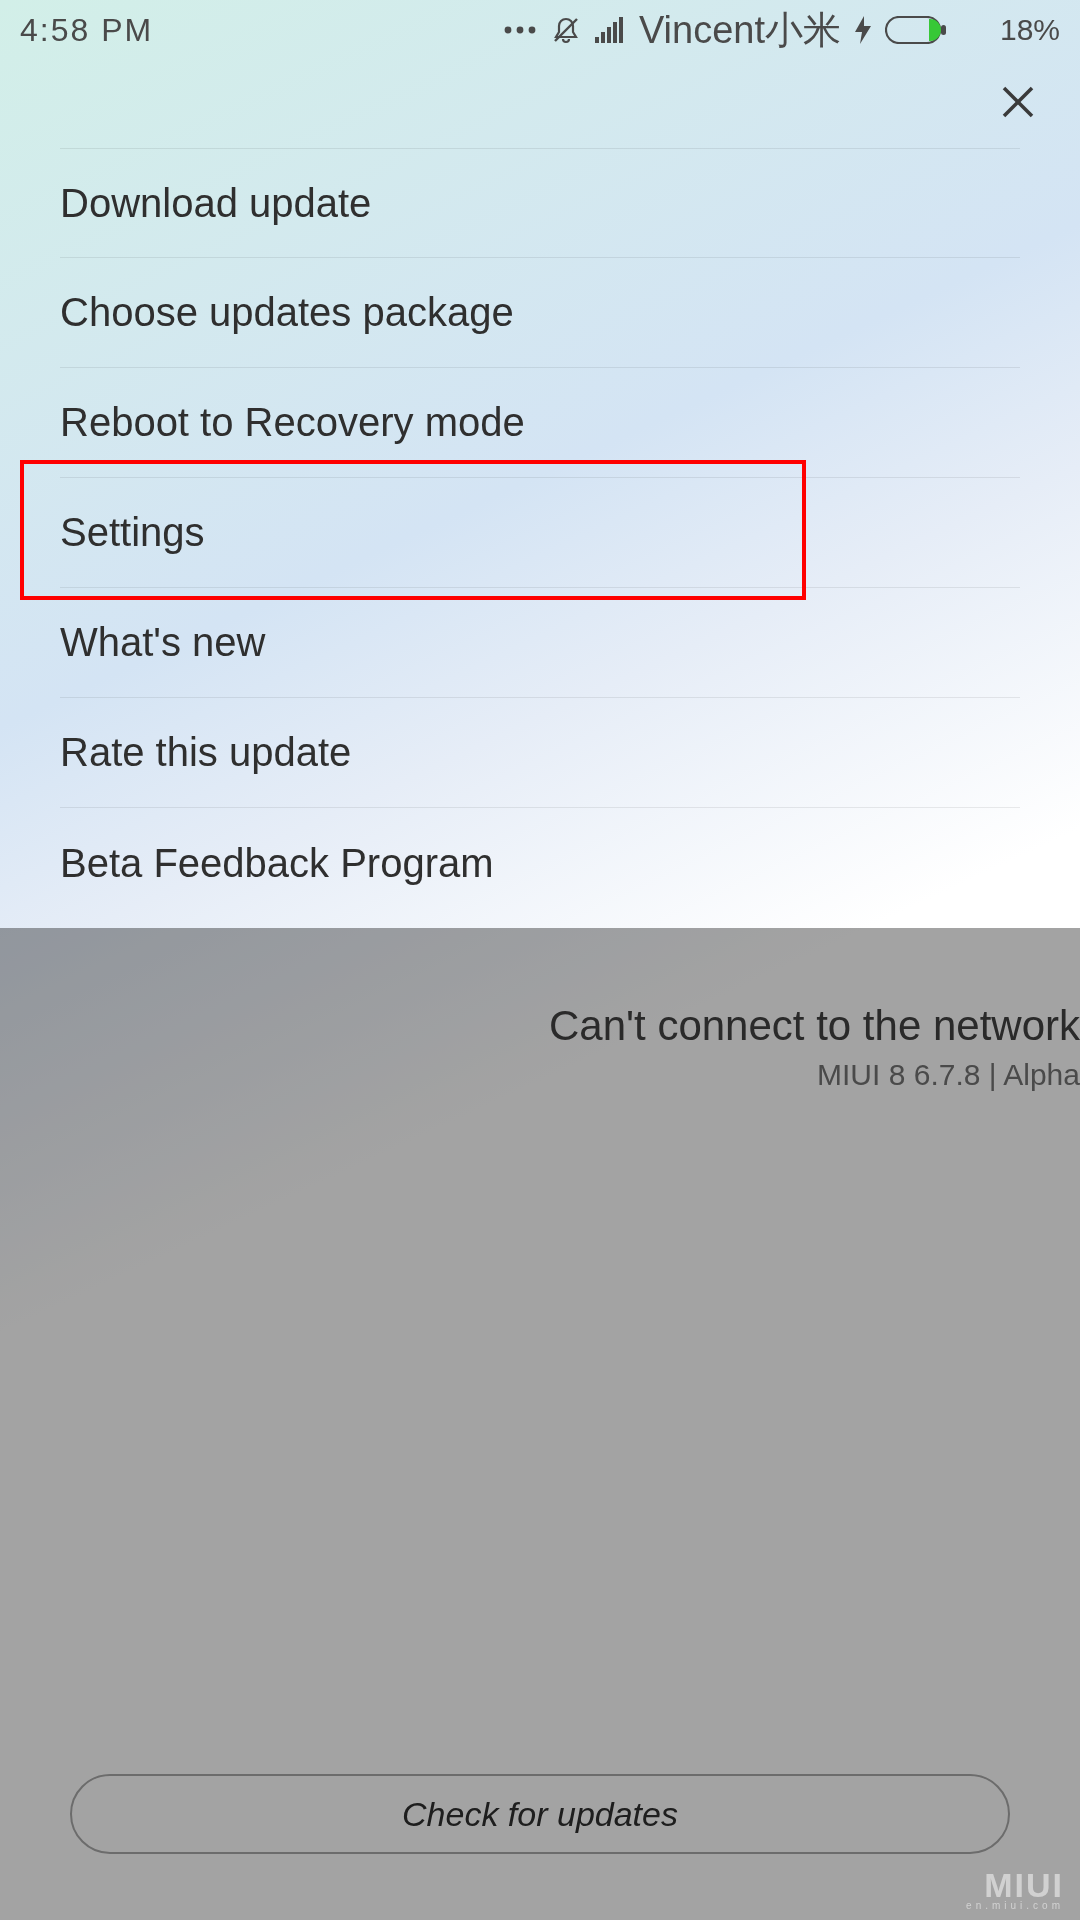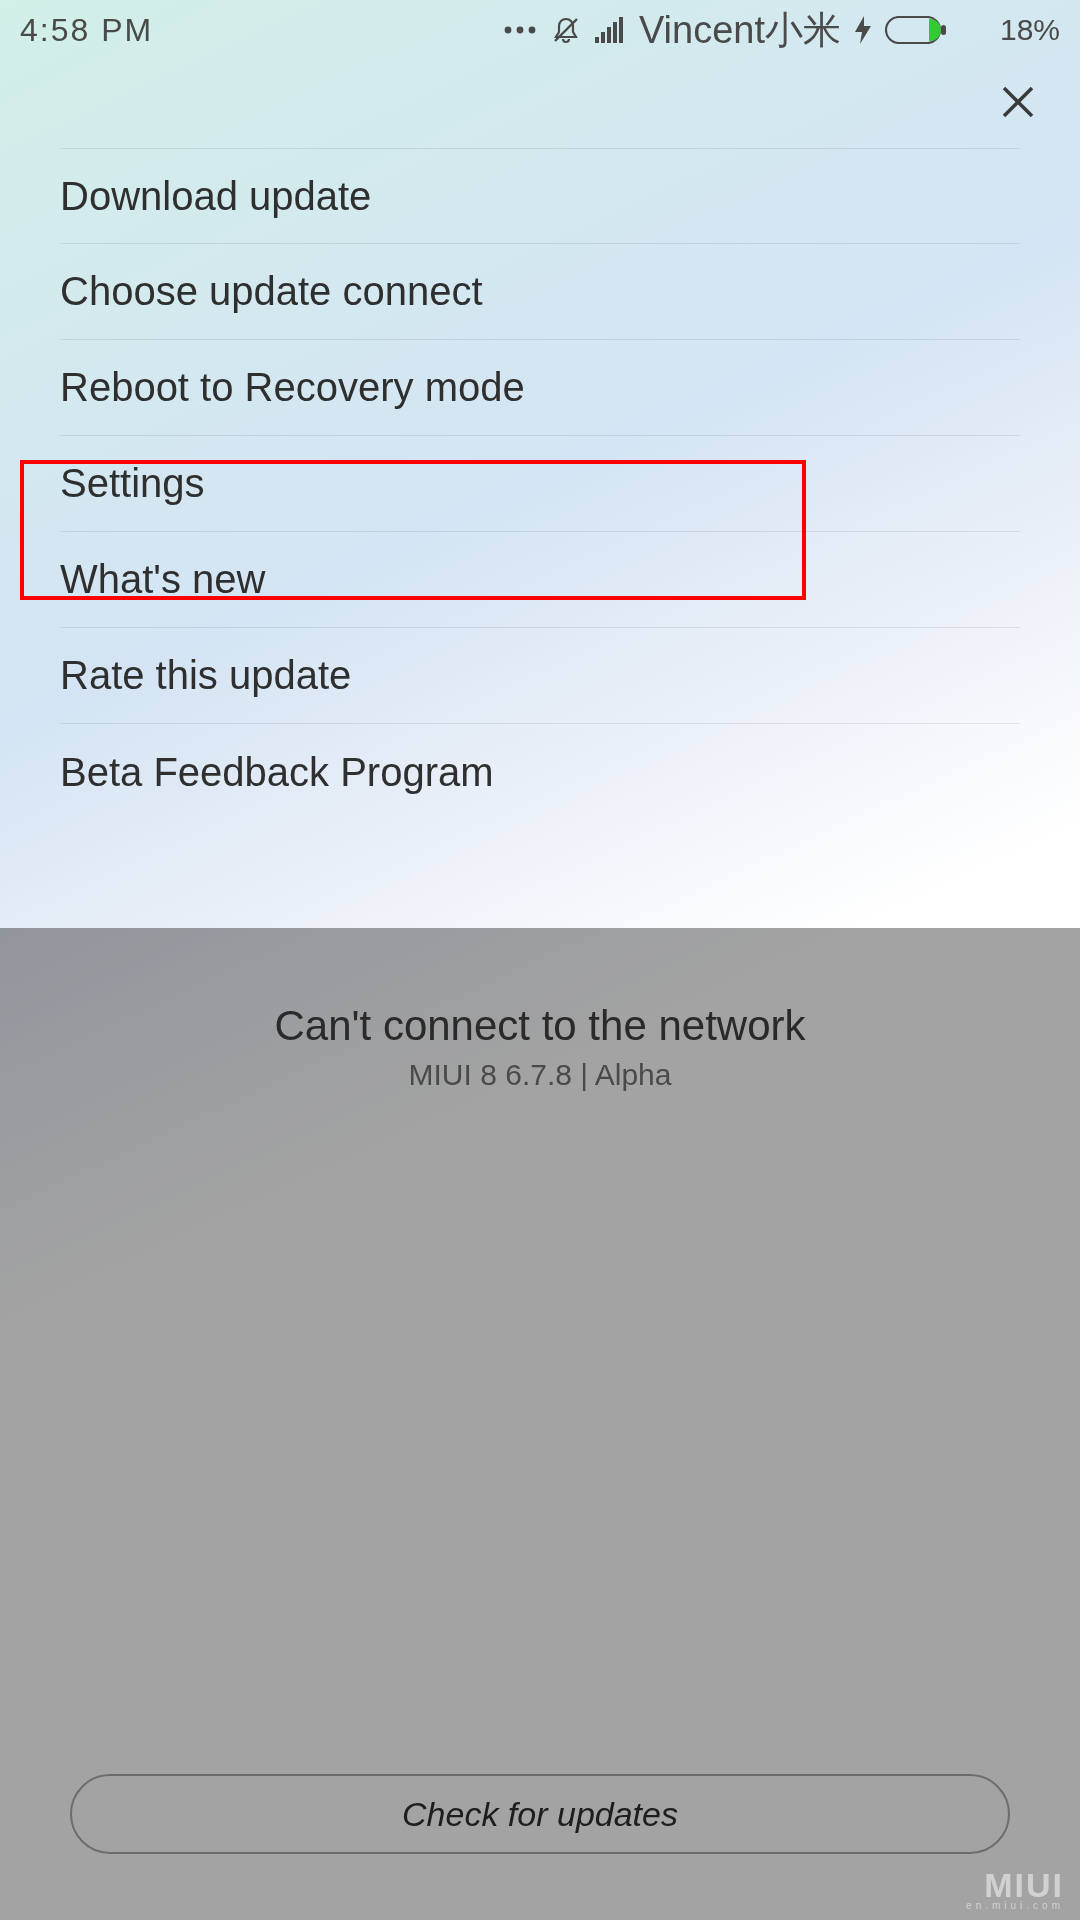--- a/index.html
+++ b/index.html
@@ -26,41 +26,41 @@
       position: absolute; top: 60px; left: 0; right: 0;
       padding-top: 0;
     }
     .close-row {
       height: 88px; display:flex; align-items:center; justify-content:flex-end;
       padding: 0 38px;
     }
     .close-btn { width:48px; height:48px; display:flex; align-items:center; justify-content:center; }
     .menu-list { padding: 0 60px; }
     .menu-item {
-      height: 96px; display:flex; align-items:center;
+      height: 110px; display:flex; align-items:center;
       border-bottom: 1px solid rgba(0,0,0,0.08);
       font-size: 40px; color:#2f2f2f;
     }
     .menu-item:first-child { border-top: 1px solid rgba(0,0,0,0.08); }
     .menu-item:last-child { border-bottom: none; }
     
     .highlight-box {
       position:absolute; left:20px; width:786px;
       border:4px solid #ff0000; pointer-events:none;
     }
     
     .dim-layer {
       position:absolute; left:0; right:0; top:928px; bottom:0;
       background: rgba(0,0,0,0.36);
       pointer-events:none;
     }
     
     .main-app {
       position:absolute; left:0; right:0; top:928px; bottom:0;
-      display:flex; flex-direction:column; align-items:center;
+      display:flex; flex-direction:column; align-items:flex-end;
     }
     .net-text {
       margin-top: 74px;
       font-size: 42px; color:#424242; text-align:center;
     }
     .version-text {
       margin-top: 8px;
       font-size: 30px; color:#757575; text-align:center;
     }
     .check-btn {
@@ -144,21 +144,21 @@
             <line x1="34" y1="6" x2="6" y2="34" stroke="#3a3a3a" stroke-width="3.5"></line>
           </svg>
         </span>
       </div>
     </div>
     <div class="menu-list">
       <div class="menu-item">
           <span>Download update</span>
         </div>
       <div class="menu-item">
-          <span>Choose update connect</span>
+          <span>Choose updates package</span>
         </div>
       <div class="menu-item" id="mi-3">
           <span>Reboot to Recovery mode</span>
         </div>
       <div class="menu-item">
           <span>Settings</span>
         </div>
       <div class="menu-item">
           <span>What's new</span>
         </div>

